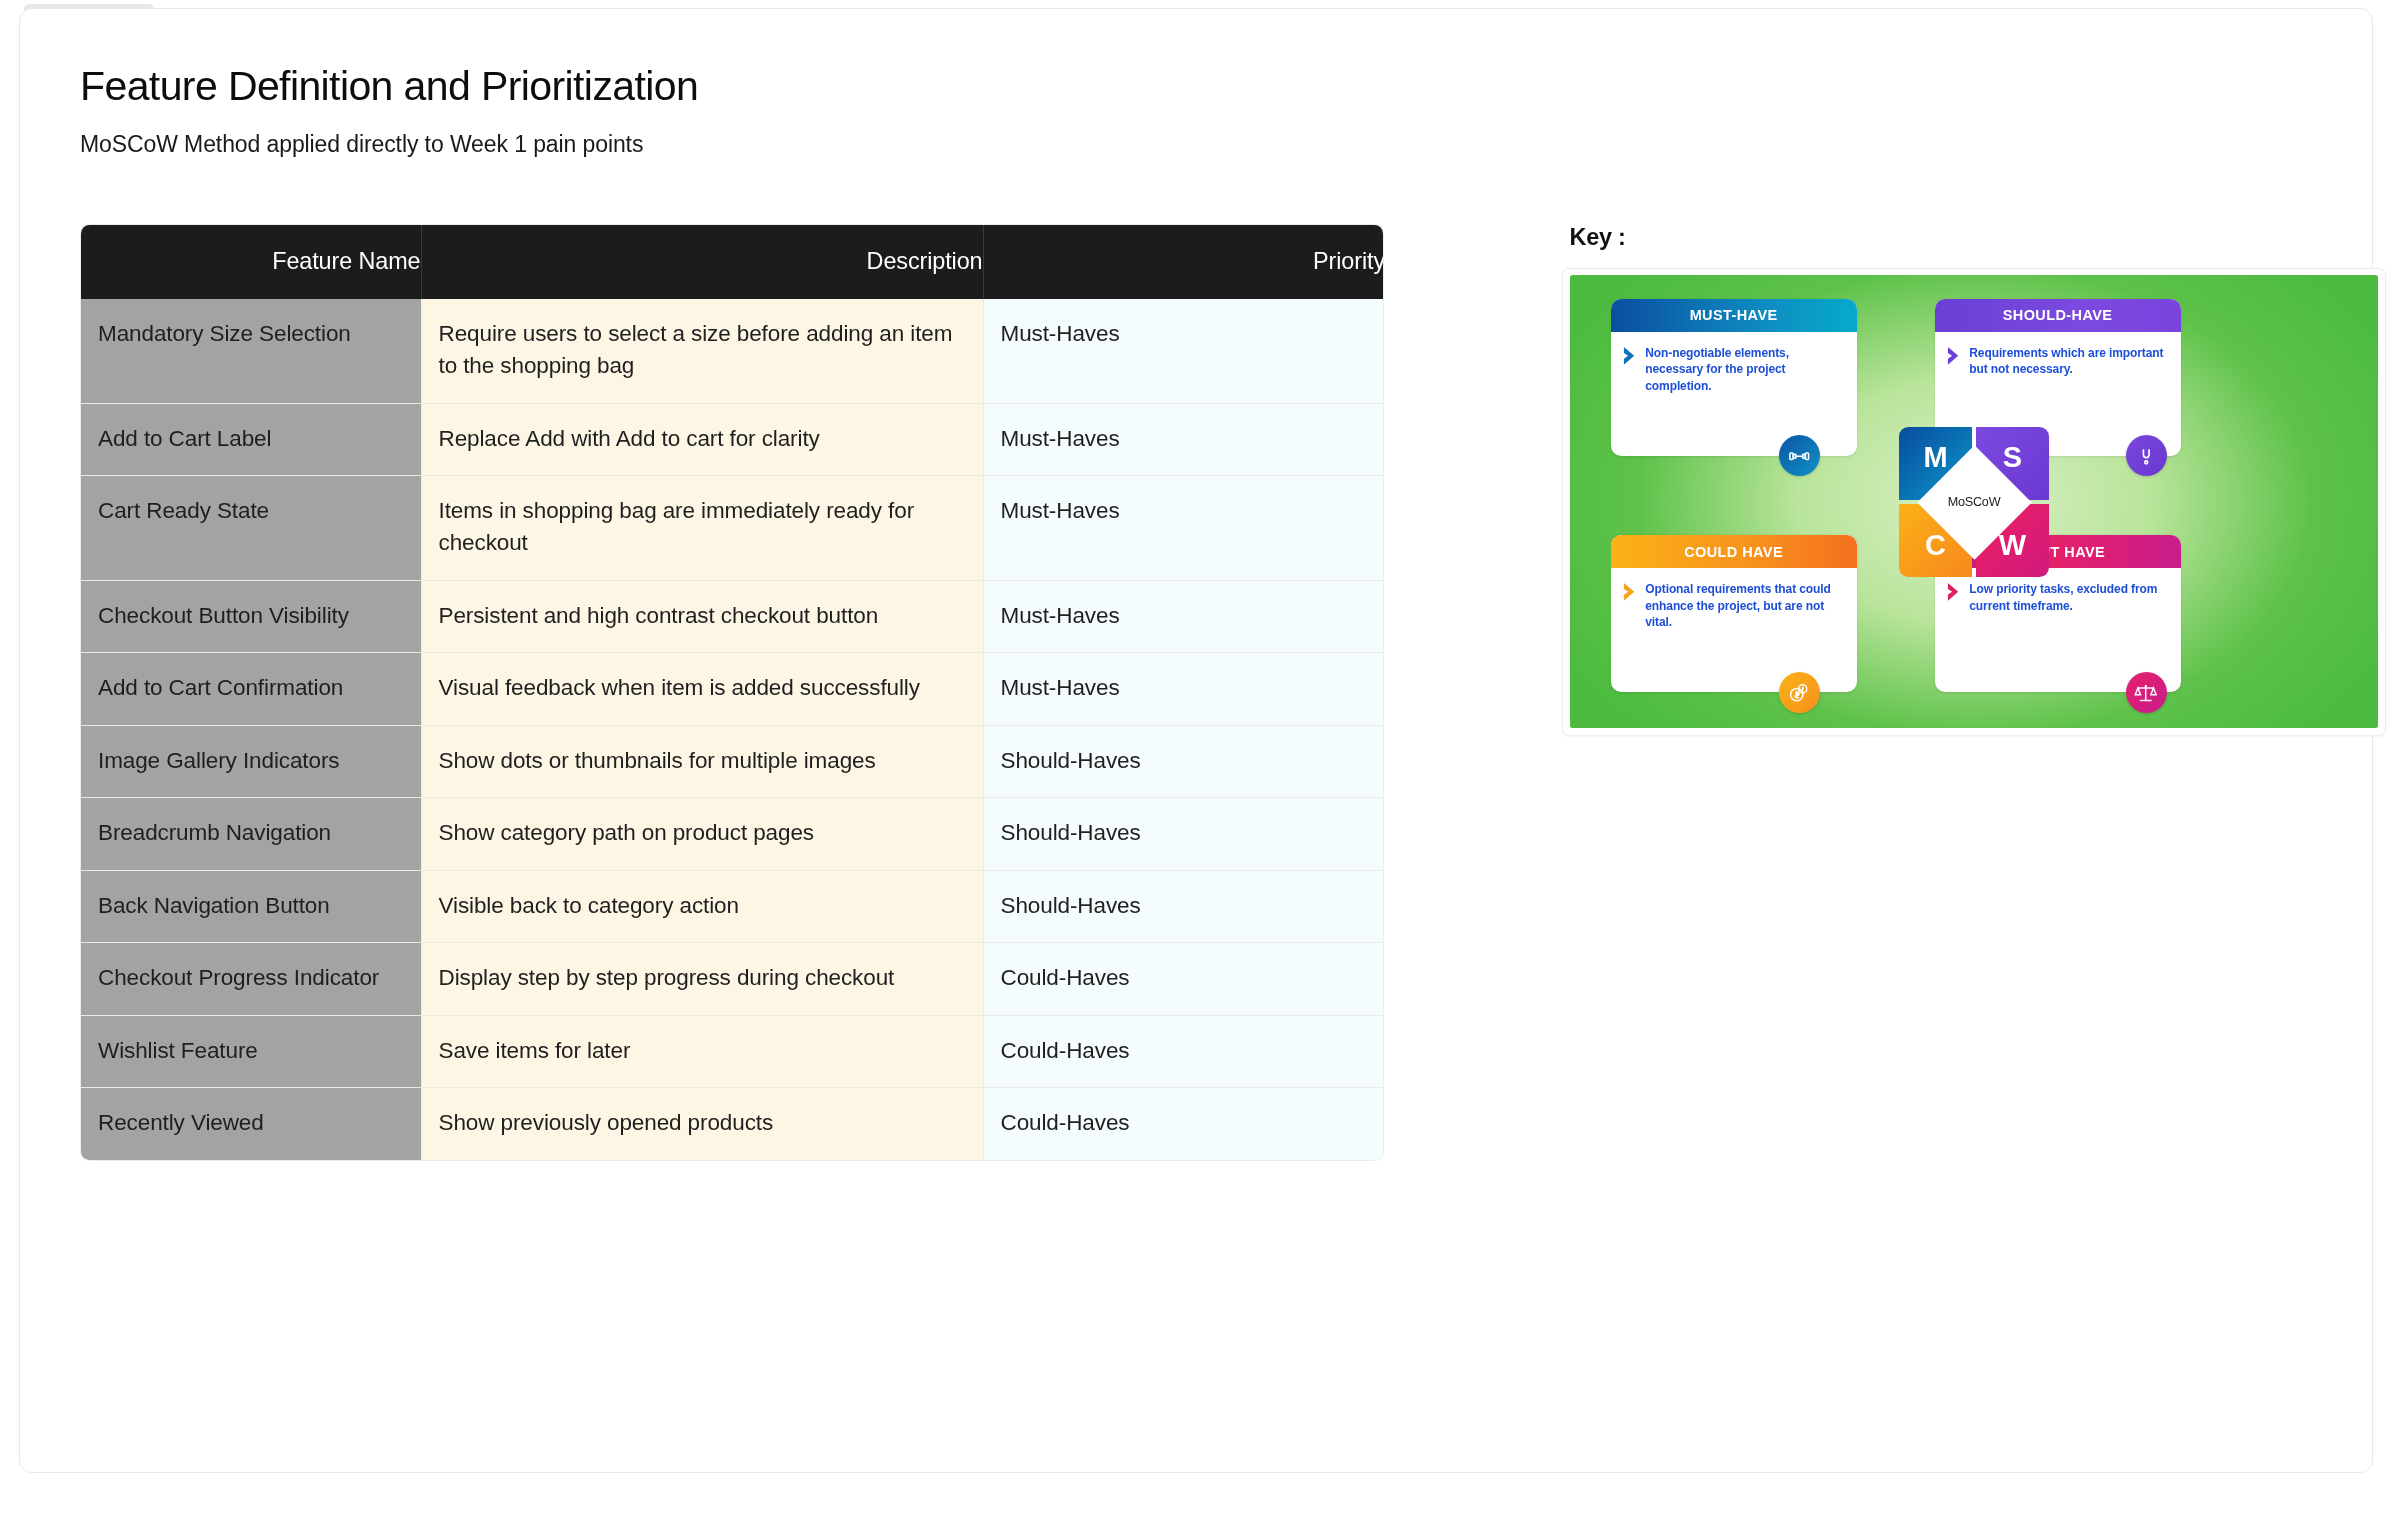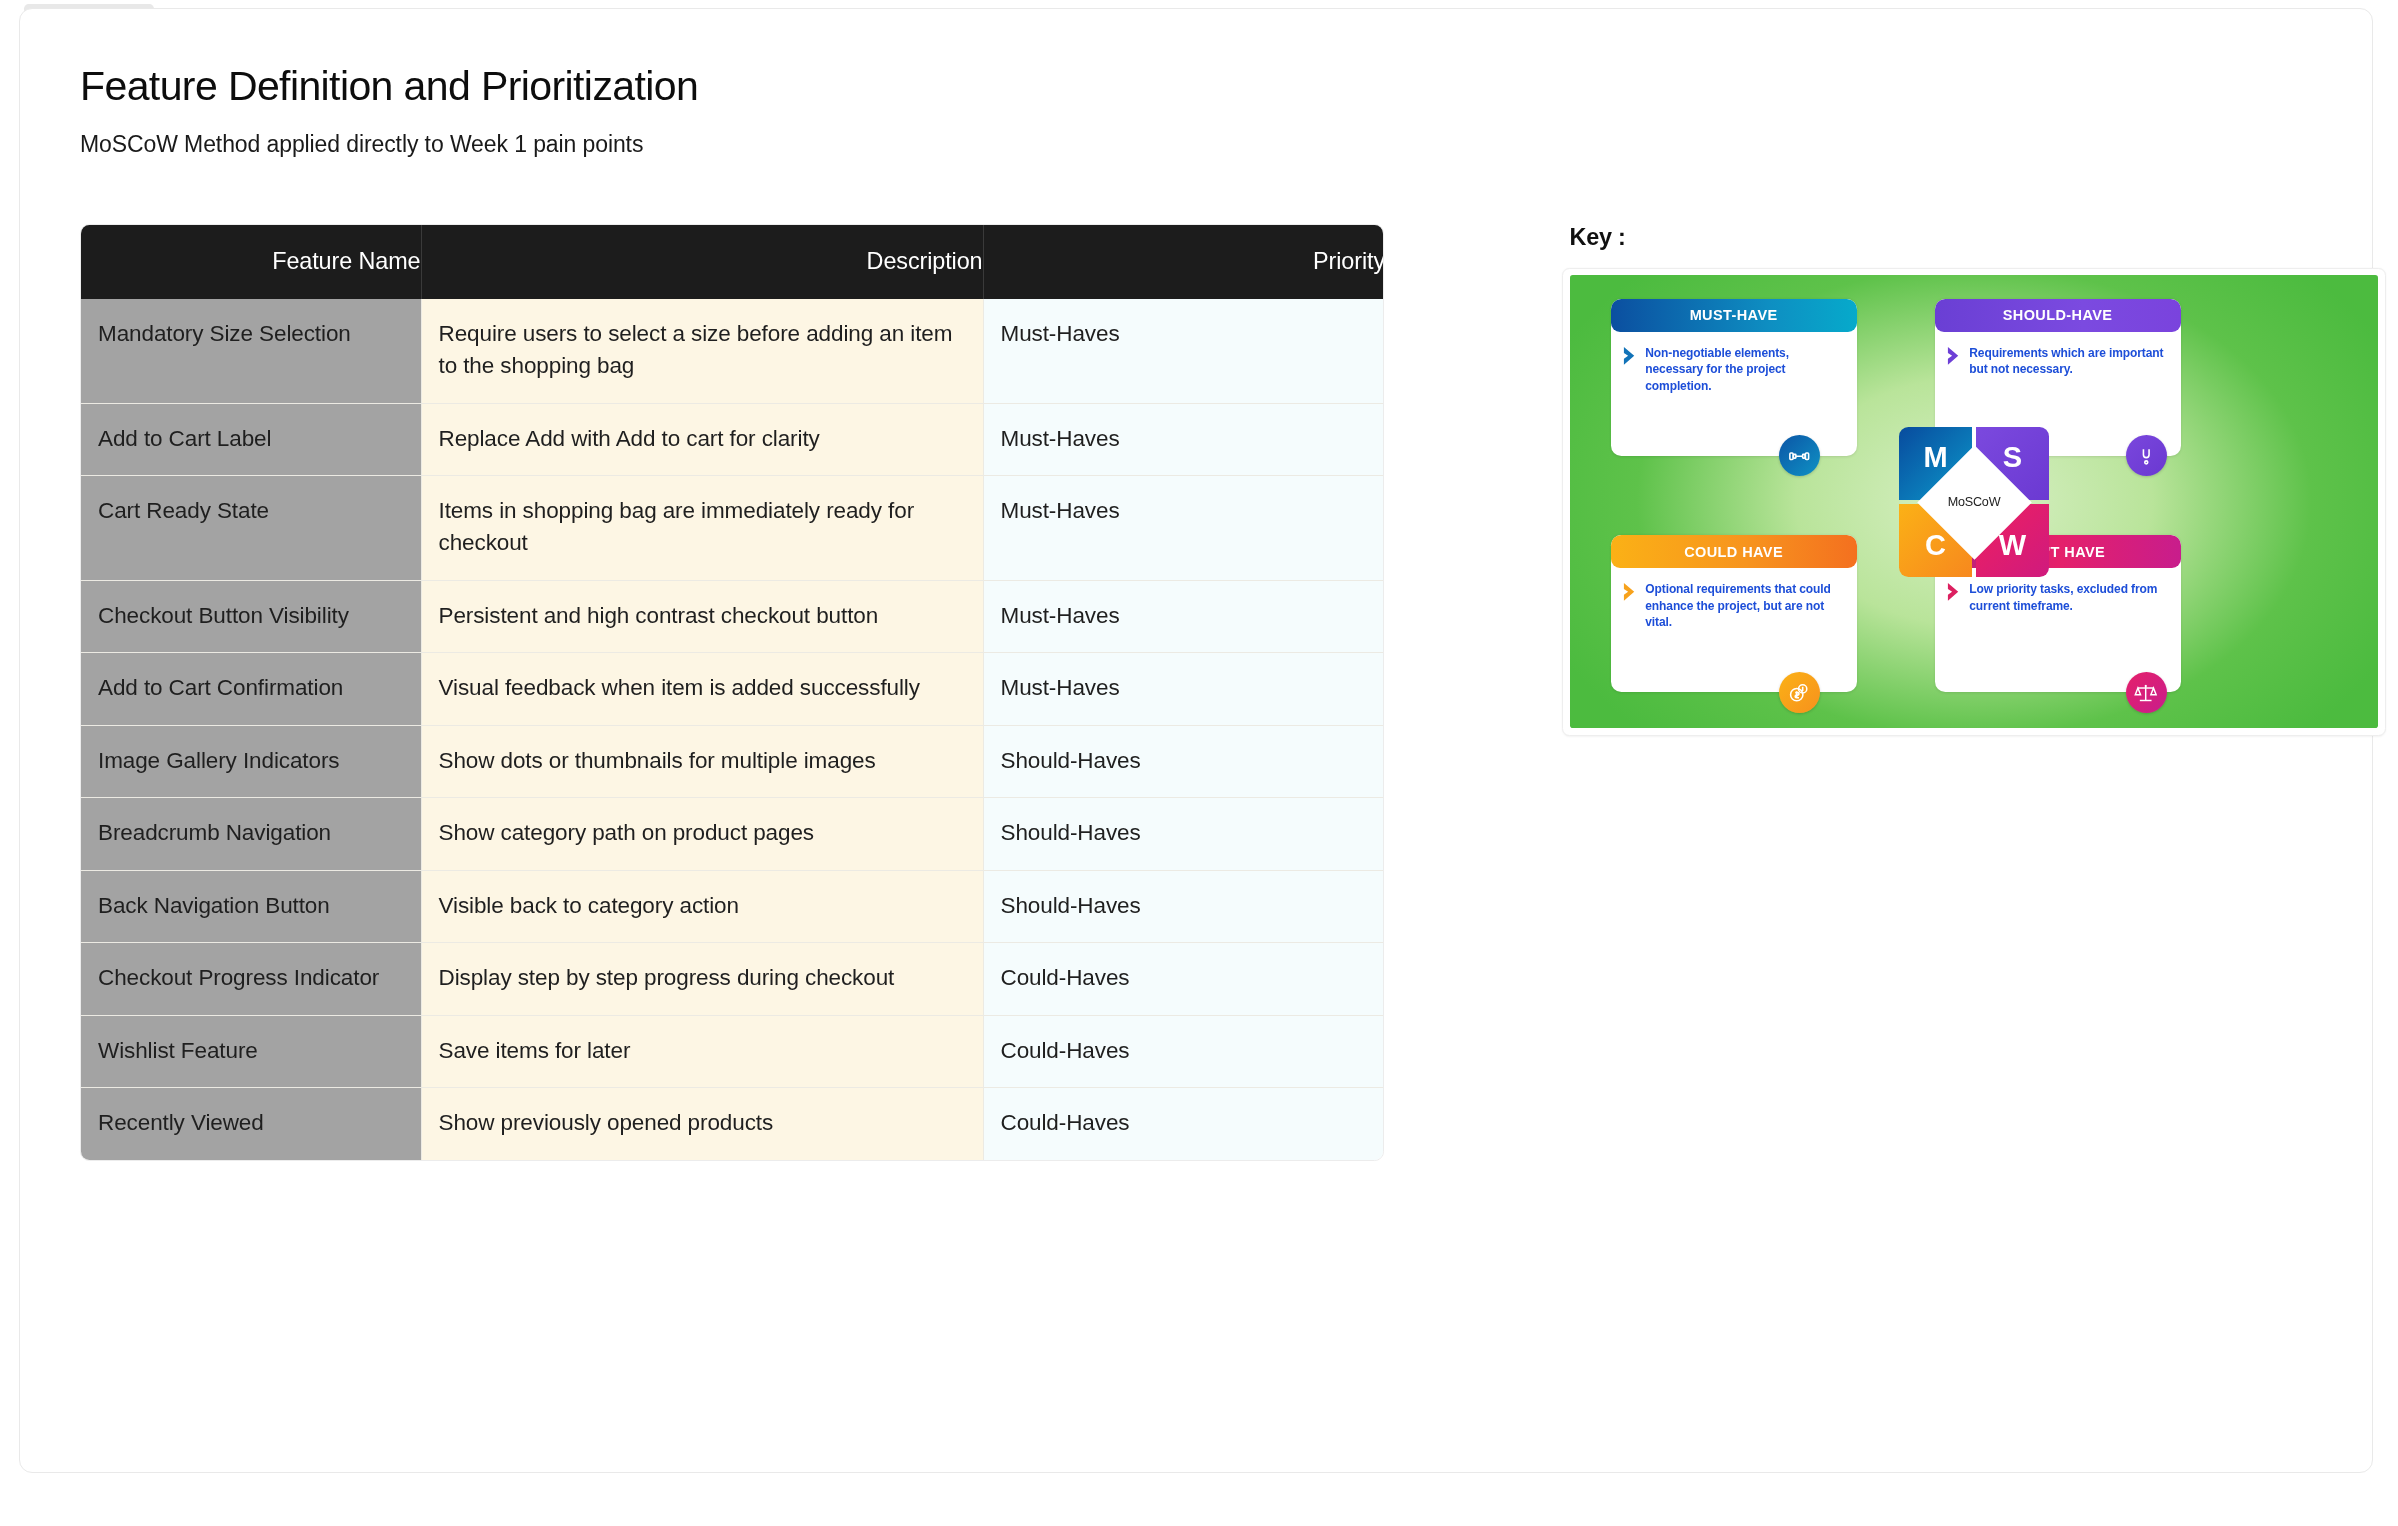--- a/index.html
+++ b/index.html
@@ -172,21 +172,20 @@
   }
   .q-head {
     height: 33px;
     display: flex;
     align-items: center;
     justify-content: center;
     color: #ffffff;
     font-size: 14.5px;
     font-weight: 700;
     letter-spacing: 0.4px;
-    border-radius: 9px;
   }
   .q-body {
     padding: 13px 13px 13px 11.2px;
     display: flex;
     align-items: flex-start;
     gap: 7.5px;
   }
   .q-text {
     font-size: 12px;
     line-height: 1.38;

